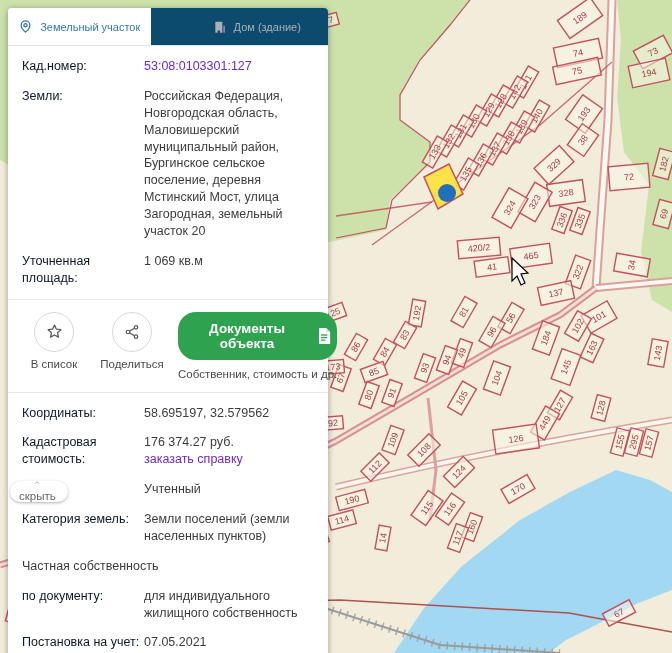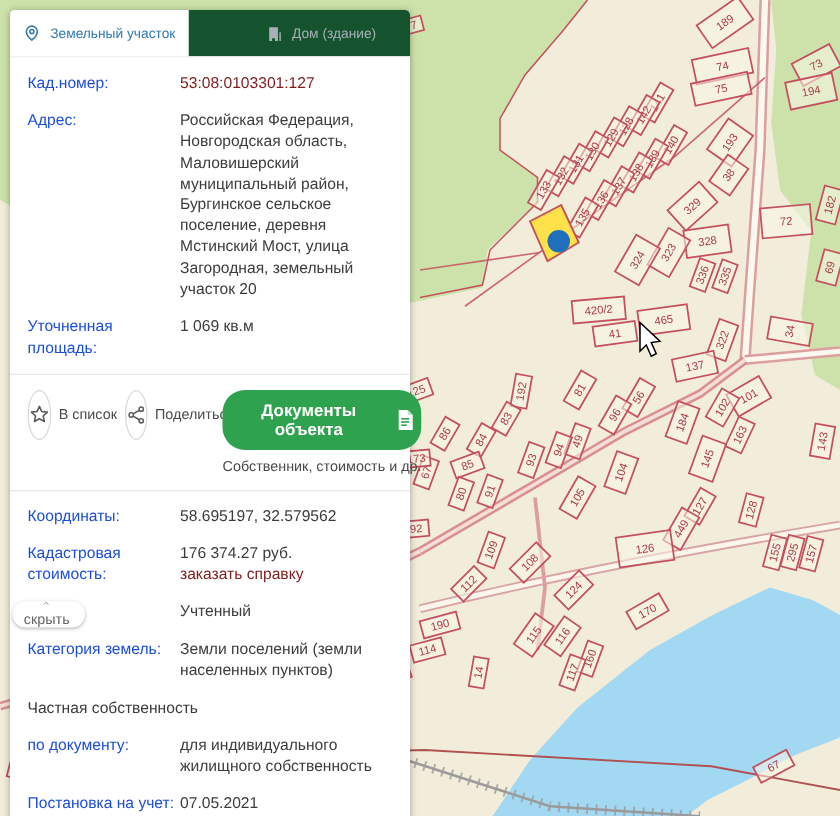--- a/index.html
+++ b/index.html
@@ -11,30 +11,30 @@
   .parcel-label{fill:#a93a4b;font-size:9px;font-family:"Liberation Sans",sans-serif;}
   .place-label{fill:#4a4a4a;font-size:11px;font-family:"Liberation Sans",sans-serif;
                paint-order:stroke;stroke:#f2edda;stroke-width:3px;}
   
   #panel{position:absolute;left:8px;top:8px;width:320px;background:#fff;border-radius:4px;
          box-shadow:0 1px 6px rgba(0,0,0,.35);font-size:12.5px;color:#3f3f3f;}
   .tabs{display:flex;height:37px;border-bottom:1px solid #e3e3e3;border-radius:4px 4px 0 0;overflow:hidden;}
   .tab{flex:1;display:flex;align-items:center;justify-content:center;gap:7px;
        font-size:11px;font-weight:500;cursor:pointer;}
   .tab.active{background:#fff;color:#3178b5;}
-  .tab.inactive{background:#14532d;color:#a8b0b8;padding-left:35px;}
+  .tab.inactive{background:#0c4a6e;color:#a8b0b8;padding-left:35px;}
   .panel-body{padding:12px 14px 14px 14px;}
   .row{display:flex;margin-bottom:13px;line-height:1.35;}
   .row:last-child{margin-bottom:0;}
-  .lbl{width:122px;flex:none;color:#1d4ed8;}
+  .lbl{width:122px;flex:none;color:#0f172a;}
   .val{flex:1;color:#3c3c3c;}
-  a.link{color:#7f1d1d;text-decoration:none;cursor:pointer;margin-top:44px;}
+  a.link{color:#6d28d9;text-decoration:none;cursor:pointer;margin-top:44px;}
   .divider{height:1px;background:#e8e8e8;margin:12px -14px;}
   .actions{display:flex;align-items:flex-start;gap:14px;margin:4px 0 2px 0;}
-  .action-col{display:flex;flex-direction:row;align-items:center;gap:6px;width:64px;flex:none;}
+  .action-col{display:flex;flex-direction:column;align-items:center;gap:6px;width:64px;flex:none;}
   .circle-btn{width:38px;height:38px;border-radius:50%;border:1px solid #d8d8d8;background:#fff;
               display:flex;align-items:center;justify-content:center;cursor:pointer;color:#5a5a5a;}
   .action-caption{font-size:11.5px;color:#4a4a4a;white-space:nowrap;}
   .docs-col{flex:1;display:flex;flex-direction:column;align-items:center;gap:8px;}
   .docs-btn{width:100%;height:48px;border:none;border-radius:18px;background:#2ea24f;color:#fff;
             font-size:13.5px;font-weight:700;display:flex;align-items:center;justify-content:center;
             gap:8px;cursor:pointer;font-family:"Liberation Sans",sans-serif;}
   
   #hide-pill{position:absolute;left:10px;top:481px;height:21px;padding:0 12px 0 9px;border-radius:11px;
              background:#fff;box-shadow:0 1px 3px rgba(0,0,0,.3);display:flex;align-items:center;gap:6px;
@@ -487,21 +487,21 @@
       <span>Дом (здание)</span>
     </div>
   </div>
   <div class="panel-body">
     <div id="fields-top">
         <div class="row">
           <div class="lbl">Кад.номер:</div>
           <div class="val"><a class="link">53:08:0103301:127</a></div>
         </div>
         <div class="row">
-          <div class="lbl">Адрес:</div>
+          <div class="lbl">Земли:</div>
           <div class="val"><span>Российская Федерация, Новгородская область, Маловишерский муниципальный район, Бургинское сельское поселение, деревня Мстинский Мост, улица Загородная, земельный участок 20</span></div>
         </div>
         <div class="row">
           <div class="lbl">Уточненная площадь:</div>
           <div class="val"><span>1 069 кв.м</span></div>
         </div>
       </div>
     <div class="divider"></div>
     <div class="actions">
       <div class="action-col">

